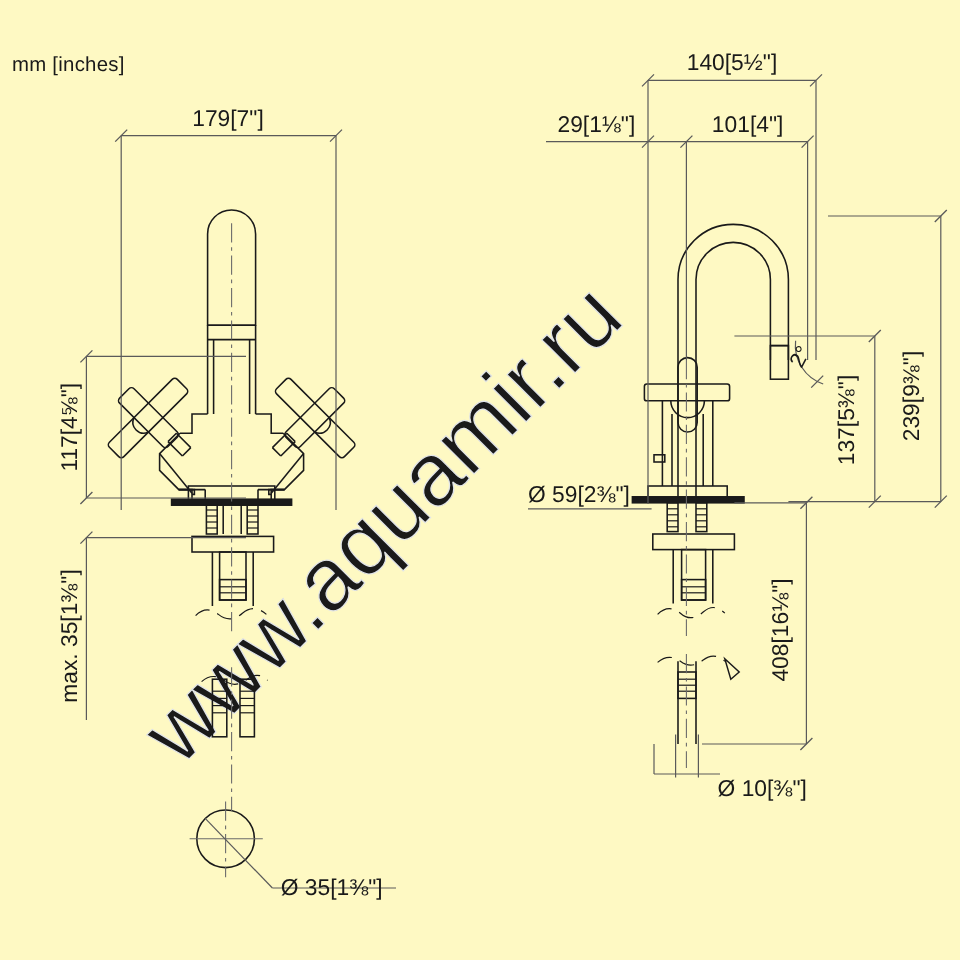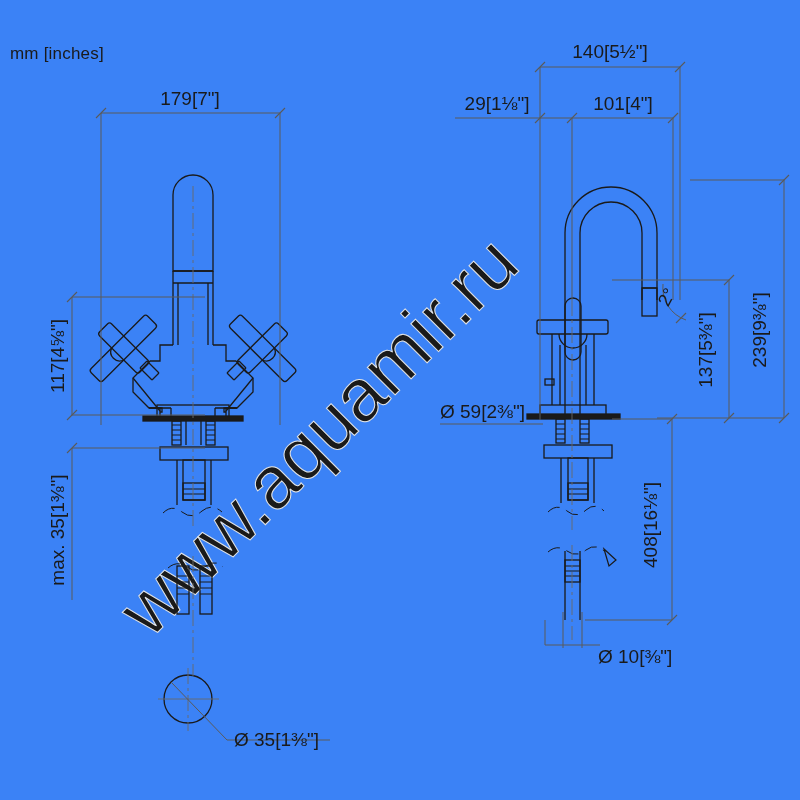--- a/index.html
+++ b/index.html
@@ -8,21 +8,21 @@
     padding: 0;
     background: #ffffff;
   }
   body {
     font-family: "Liberation Sans", sans-serif;
   }
   #sheet {
     position: relative;
     width: 800px;
     height: 800px;
-    background: #3b82f6;
+    background: #fef9c3;
     overflow: hidden;
   }
   #drawing-svg {
     position: absolute;
     left: 0;
     top: 0;
     width: 800px;
     height: 800px;
   }
   .unit-note {

